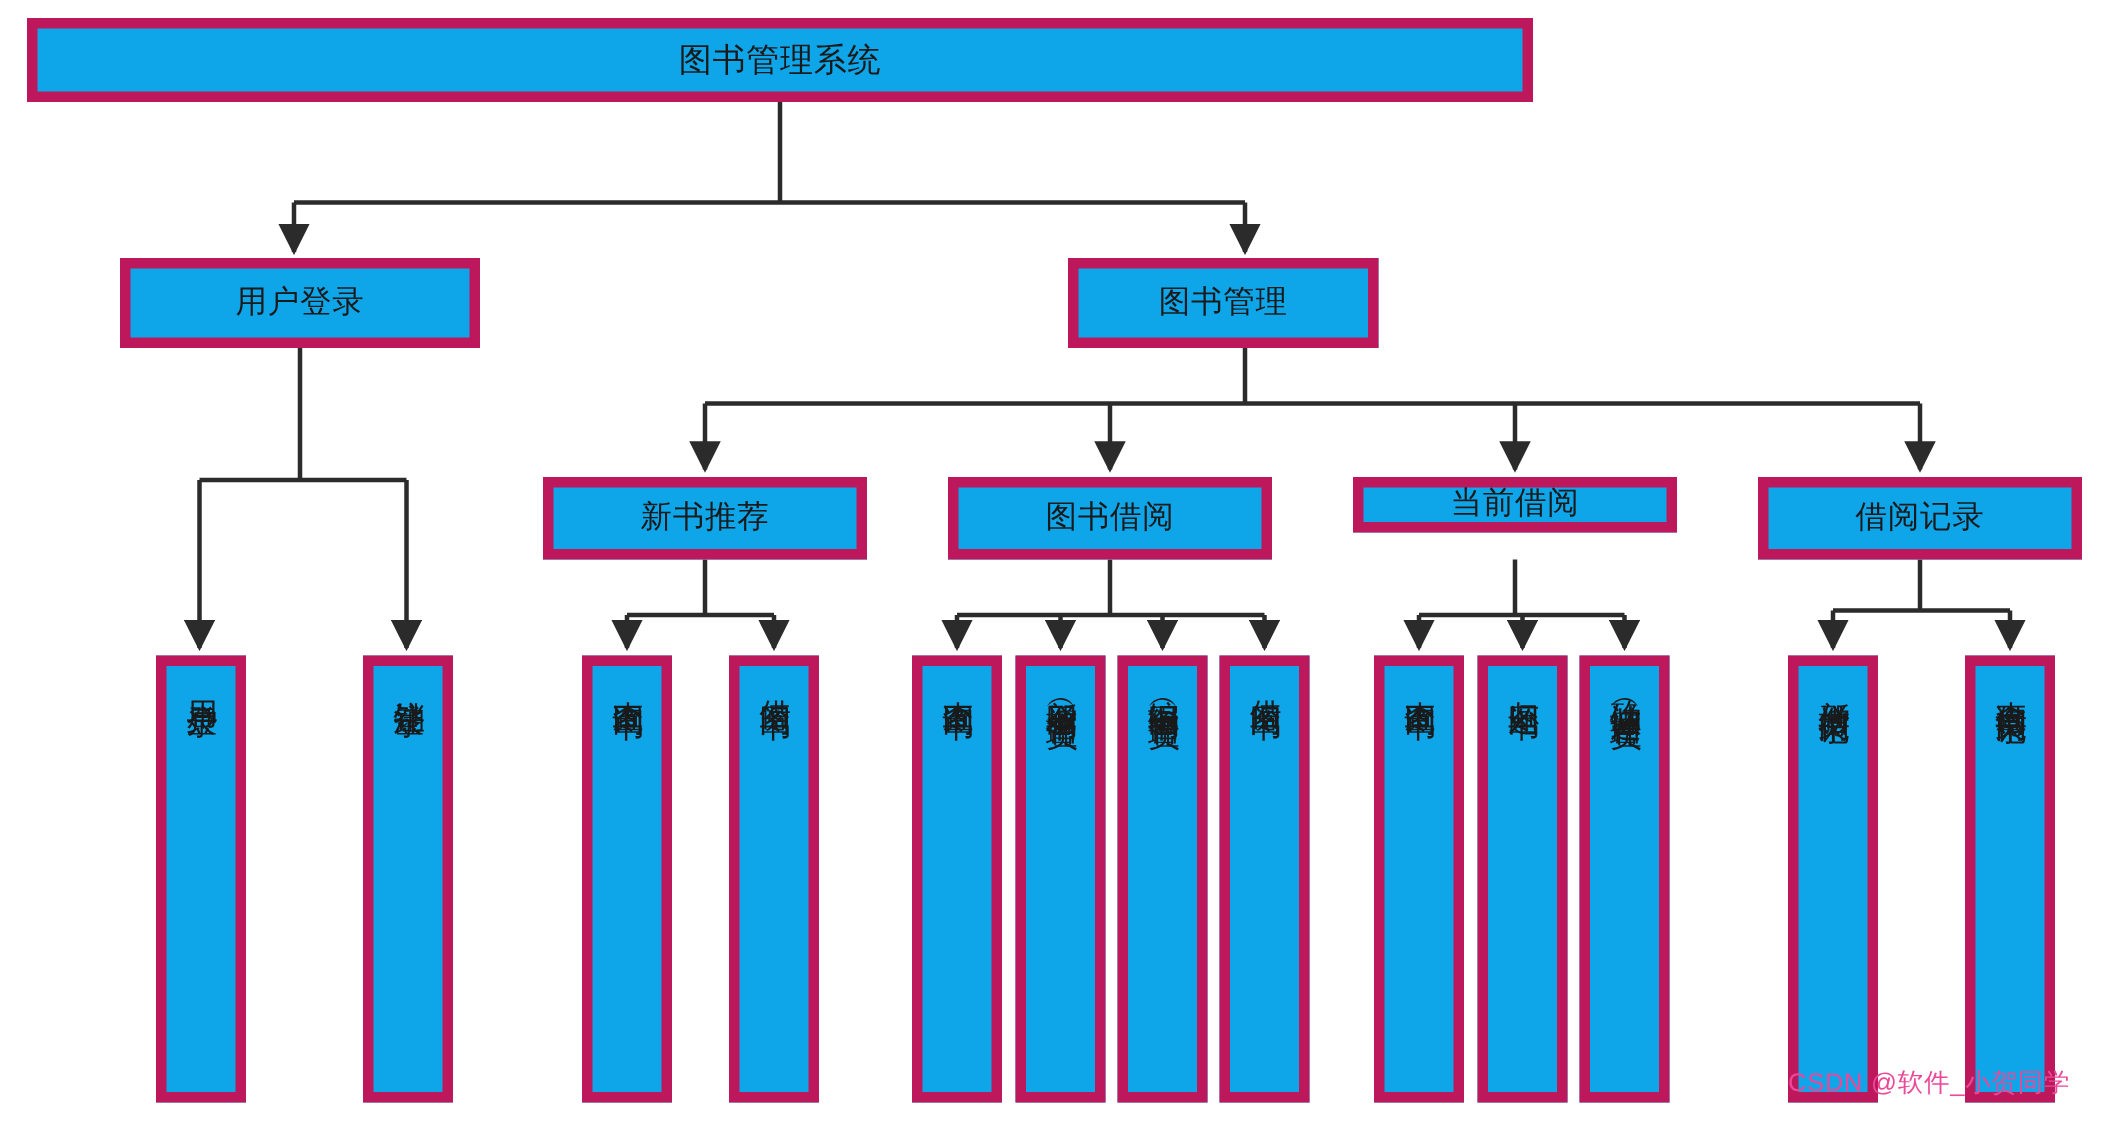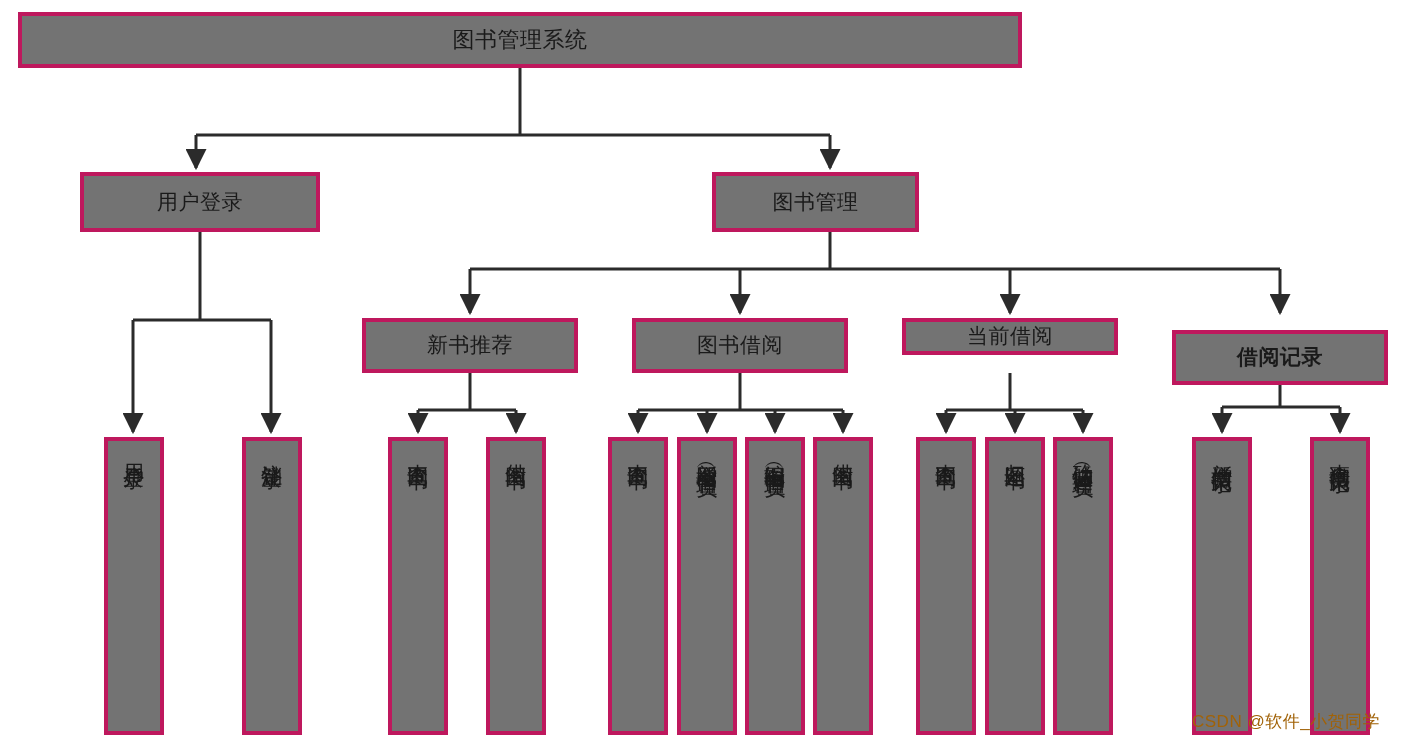--- a/index.html
+++ b/index.html
@@ -21,22 +21,22 @@
     position: absolute;
     left: 0;
     top: 0;
     width: 1405px;
     height: 747px;
     pointer-events: none;
   }
   .node {
     position: absolute;
     box-sizing: border-box;
-    border: 4px solid #be185d;
-    background: #737373;
+    border: 7px solid #be185d;
+    background: #0ea5e9;
     display: flex;
     align-items: center;
     justify-content: center;
     color: #1a1a1a;
   }
   .node-label {
     display: block;
     text-align: center;
     line-height: 1.16;
     letter-spacing: 0.5px;
@@ -59,21 +59,21 @@
     writing-mode: vertical-rl;
     text-orientation: upright;
     font-size: 21px;
     line-height: 1.12;
     letter-spacing: 2px;
     white-space: nowrap;
   }
   .watermark {
     position: absolute;
     font-size: 17px;
-    color: #a16207;
+    color: #ec4899;
     white-space: nowrap;
     letter-spacing: 0.5px;
   }
 </style>
 </head>
 <body>
 
 <div id="canvas">
 
   <svg class="wires" viewBox="0 0 1405 747" xmlns="http://www.w3.org/2000/svg">
@@ -142,21 +142,21 @@
 
   <div class="node h" style="left:632px; top:318px; width:216px; height:55px;">
     <span class="node-label">图书借阅</span>
   </div>
   <div class="node h" style="left:362px; top:318px; width:216px; height:55px;">
     <span class="node-label">新书推荐</span>
   </div>
   <div class="node h" style="left:902px; top:318px; width:216px; height:37px;">
     <span class="node-label">当前借阅</span>
   </div>
-  <div class="node h" style="left:1172px; top:330px; width:216px; height:55px;font-weight:bold;">
+  <div class="node h" style="left:1172px; top:318px; width:216px; height:55px;">
     <span class="node-label">借阅记录</span>
   </div>
 
   <div class="node v" style="left:104px; top:437px; width:60px; height:298px;">
     <span class="node-label">用户登录</span>
   </div>
   <div class="node v" style="left:242px; top:437px; width:60px; height:298px;">
     <span class="node-label">注销登录</span>
   </div>
 

